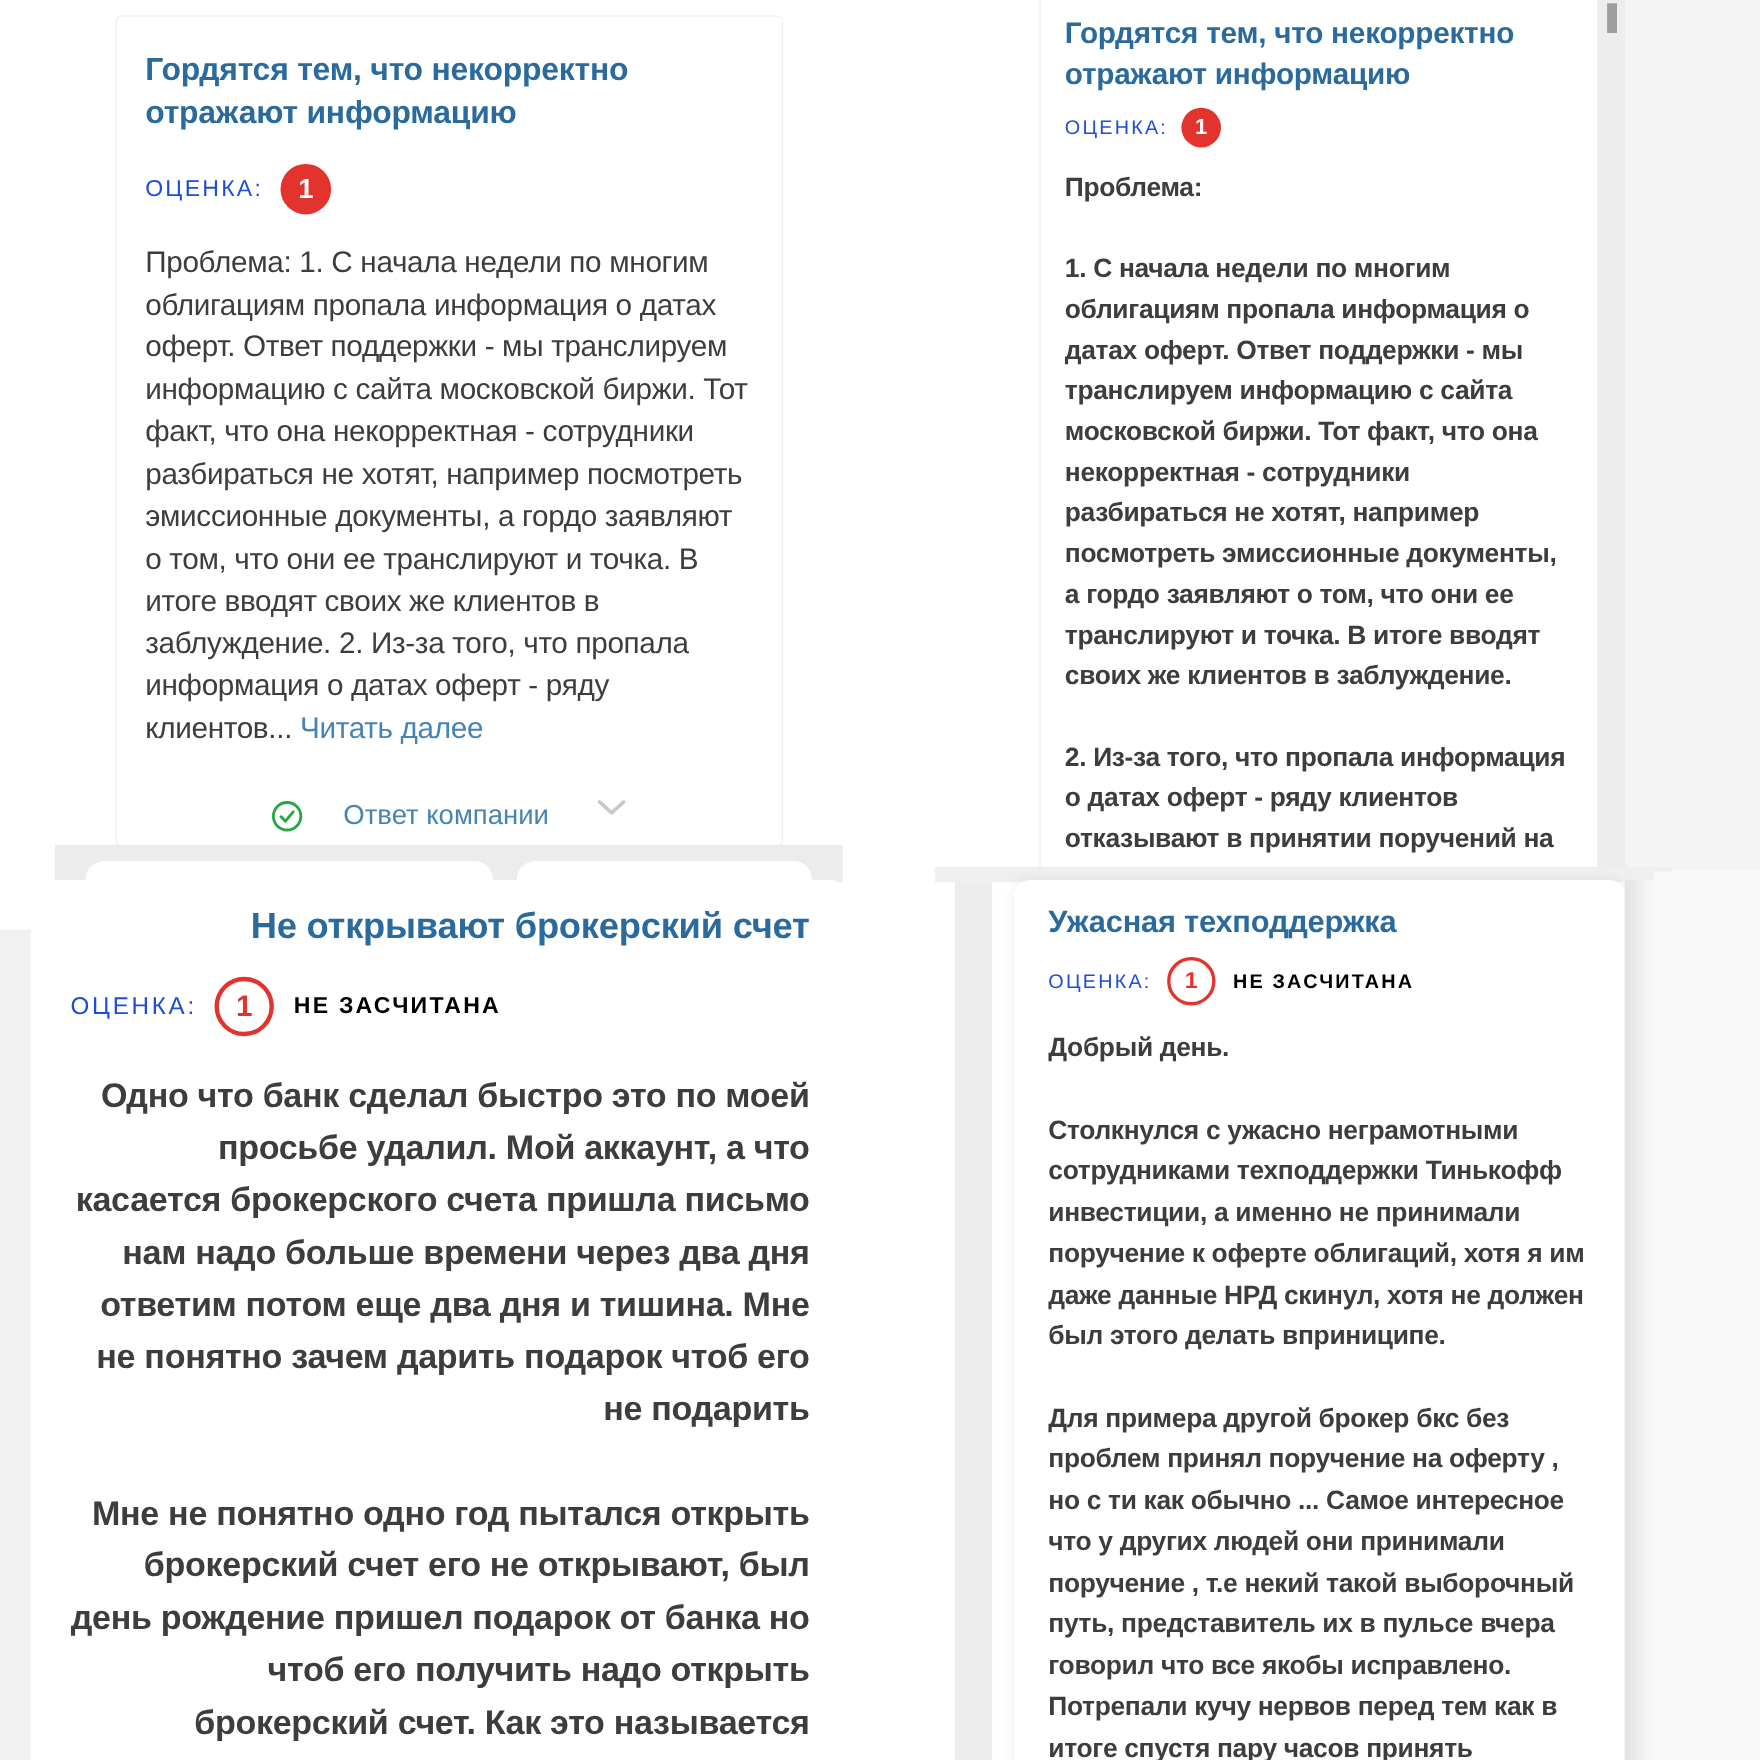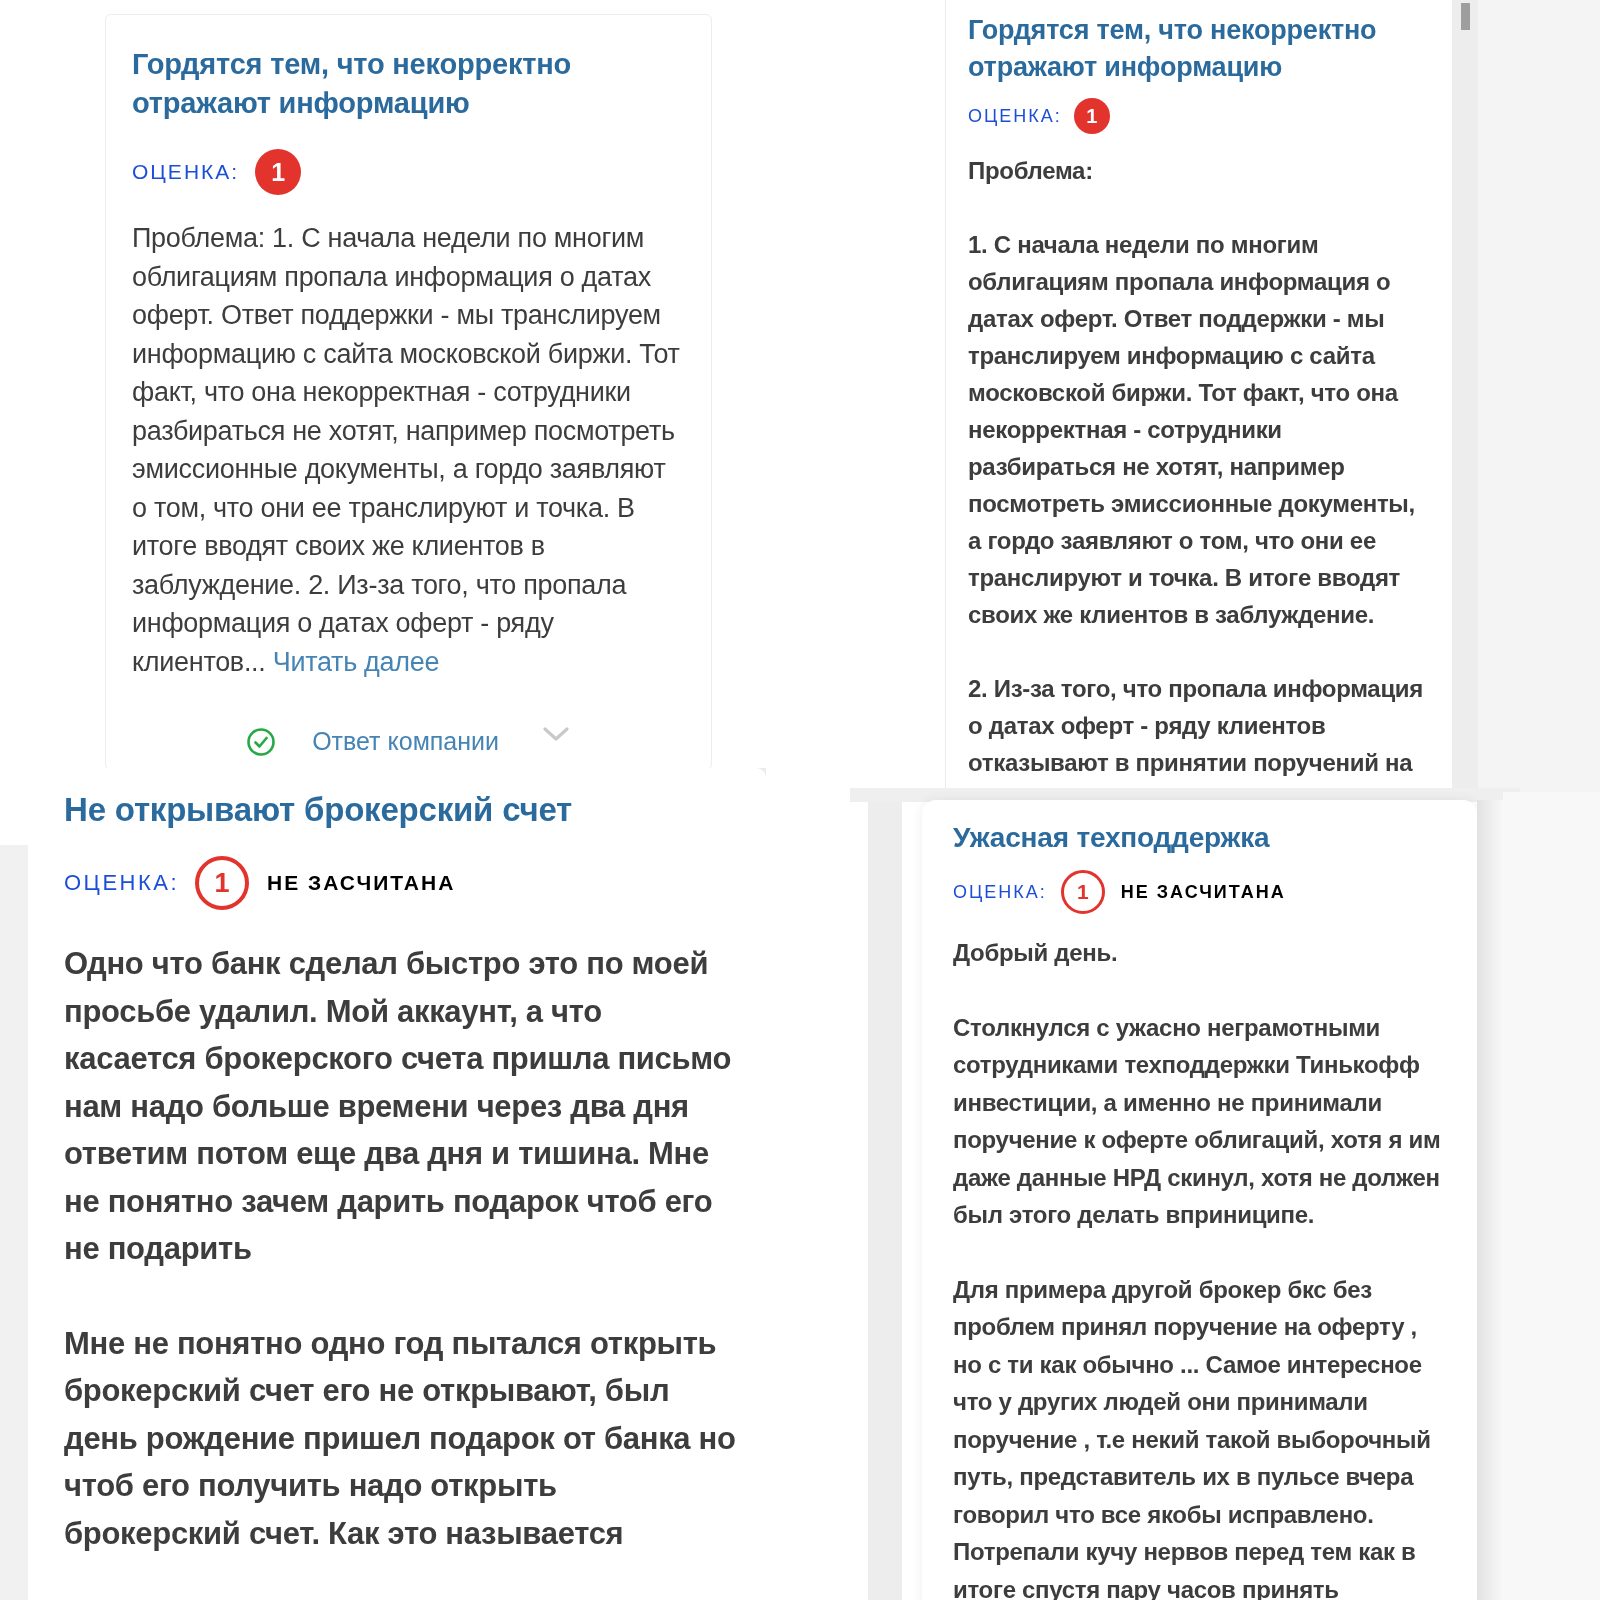--- a/index.html
+++ b/index.html
@@ -43,21 +43,21 @@
   .tr-card .body-text p{margin-bottom:37px;}
   .tr-scroll-track{left:1452px;top:0;width:26px;height:792px;background:#ededed;cursor:pointer;}
   .tr-scroll-thumb{left:1461px;top:3px;width:9px;height:27px;background:#9e9e9e;cursor:pointer;}
   .tr-right-bg{left:1478px;top:0;width:122px;height:792px;background:#f4f4f4;}
 
   
   .bl-grey-band{left:50px;top:768px;width:716px;height:34px;background:#ececec;}
   .bl-peek-sheet-a{left:78px;top:783px;width:370px;height:19px;background:#ffffff;border-radius:16px 16px 0 0;}
   .bl-peek-sheet-b{left:470px;top:783px;width:268px;height:19px;background:#ffffff;border-radius:16px 16px 0 0;}
   .bl-left-strip{left:0;top:845px;width:28px;height:755px;background:#f1f1f1;}
-  .bl-card{left:28px;top:768px;width:738px;height:800px;background:#fff;border-radius:10px 10px 0 0;padding:22px 30px 0 36px;overflow:hidden;}
+  .bl-card{left:28px;top:800px;width:738px;height:800px;background:#fff;border-radius:10px 10px 0 0;padding:22px 30px 0 36px;overflow:hidden;text-align:right;}
   .bl-card .review-title{font-size:33px;line-height:40px;}
   .bl-card .rating-row{margin-top:26px;}
   .bl-card .rating-label{font-size:22px;letter-spacing:2.5px;}
   .bl-card .badge{width:46px;height:46px;font-size:27px;margin-left:16px;border-width:4px;}
   .bl-card .rating-status{font-size:21px;margin-left:18px;}
   .bl-card .body-text{margin-top:30px;font-size:31px;line-height:47.5px;}
   .bl-card .body-text p{margin-bottom:47px;}
 
   
   .br-top-band{left:850px;top:788px;width:670px;height:14px;background:#efefef;}

